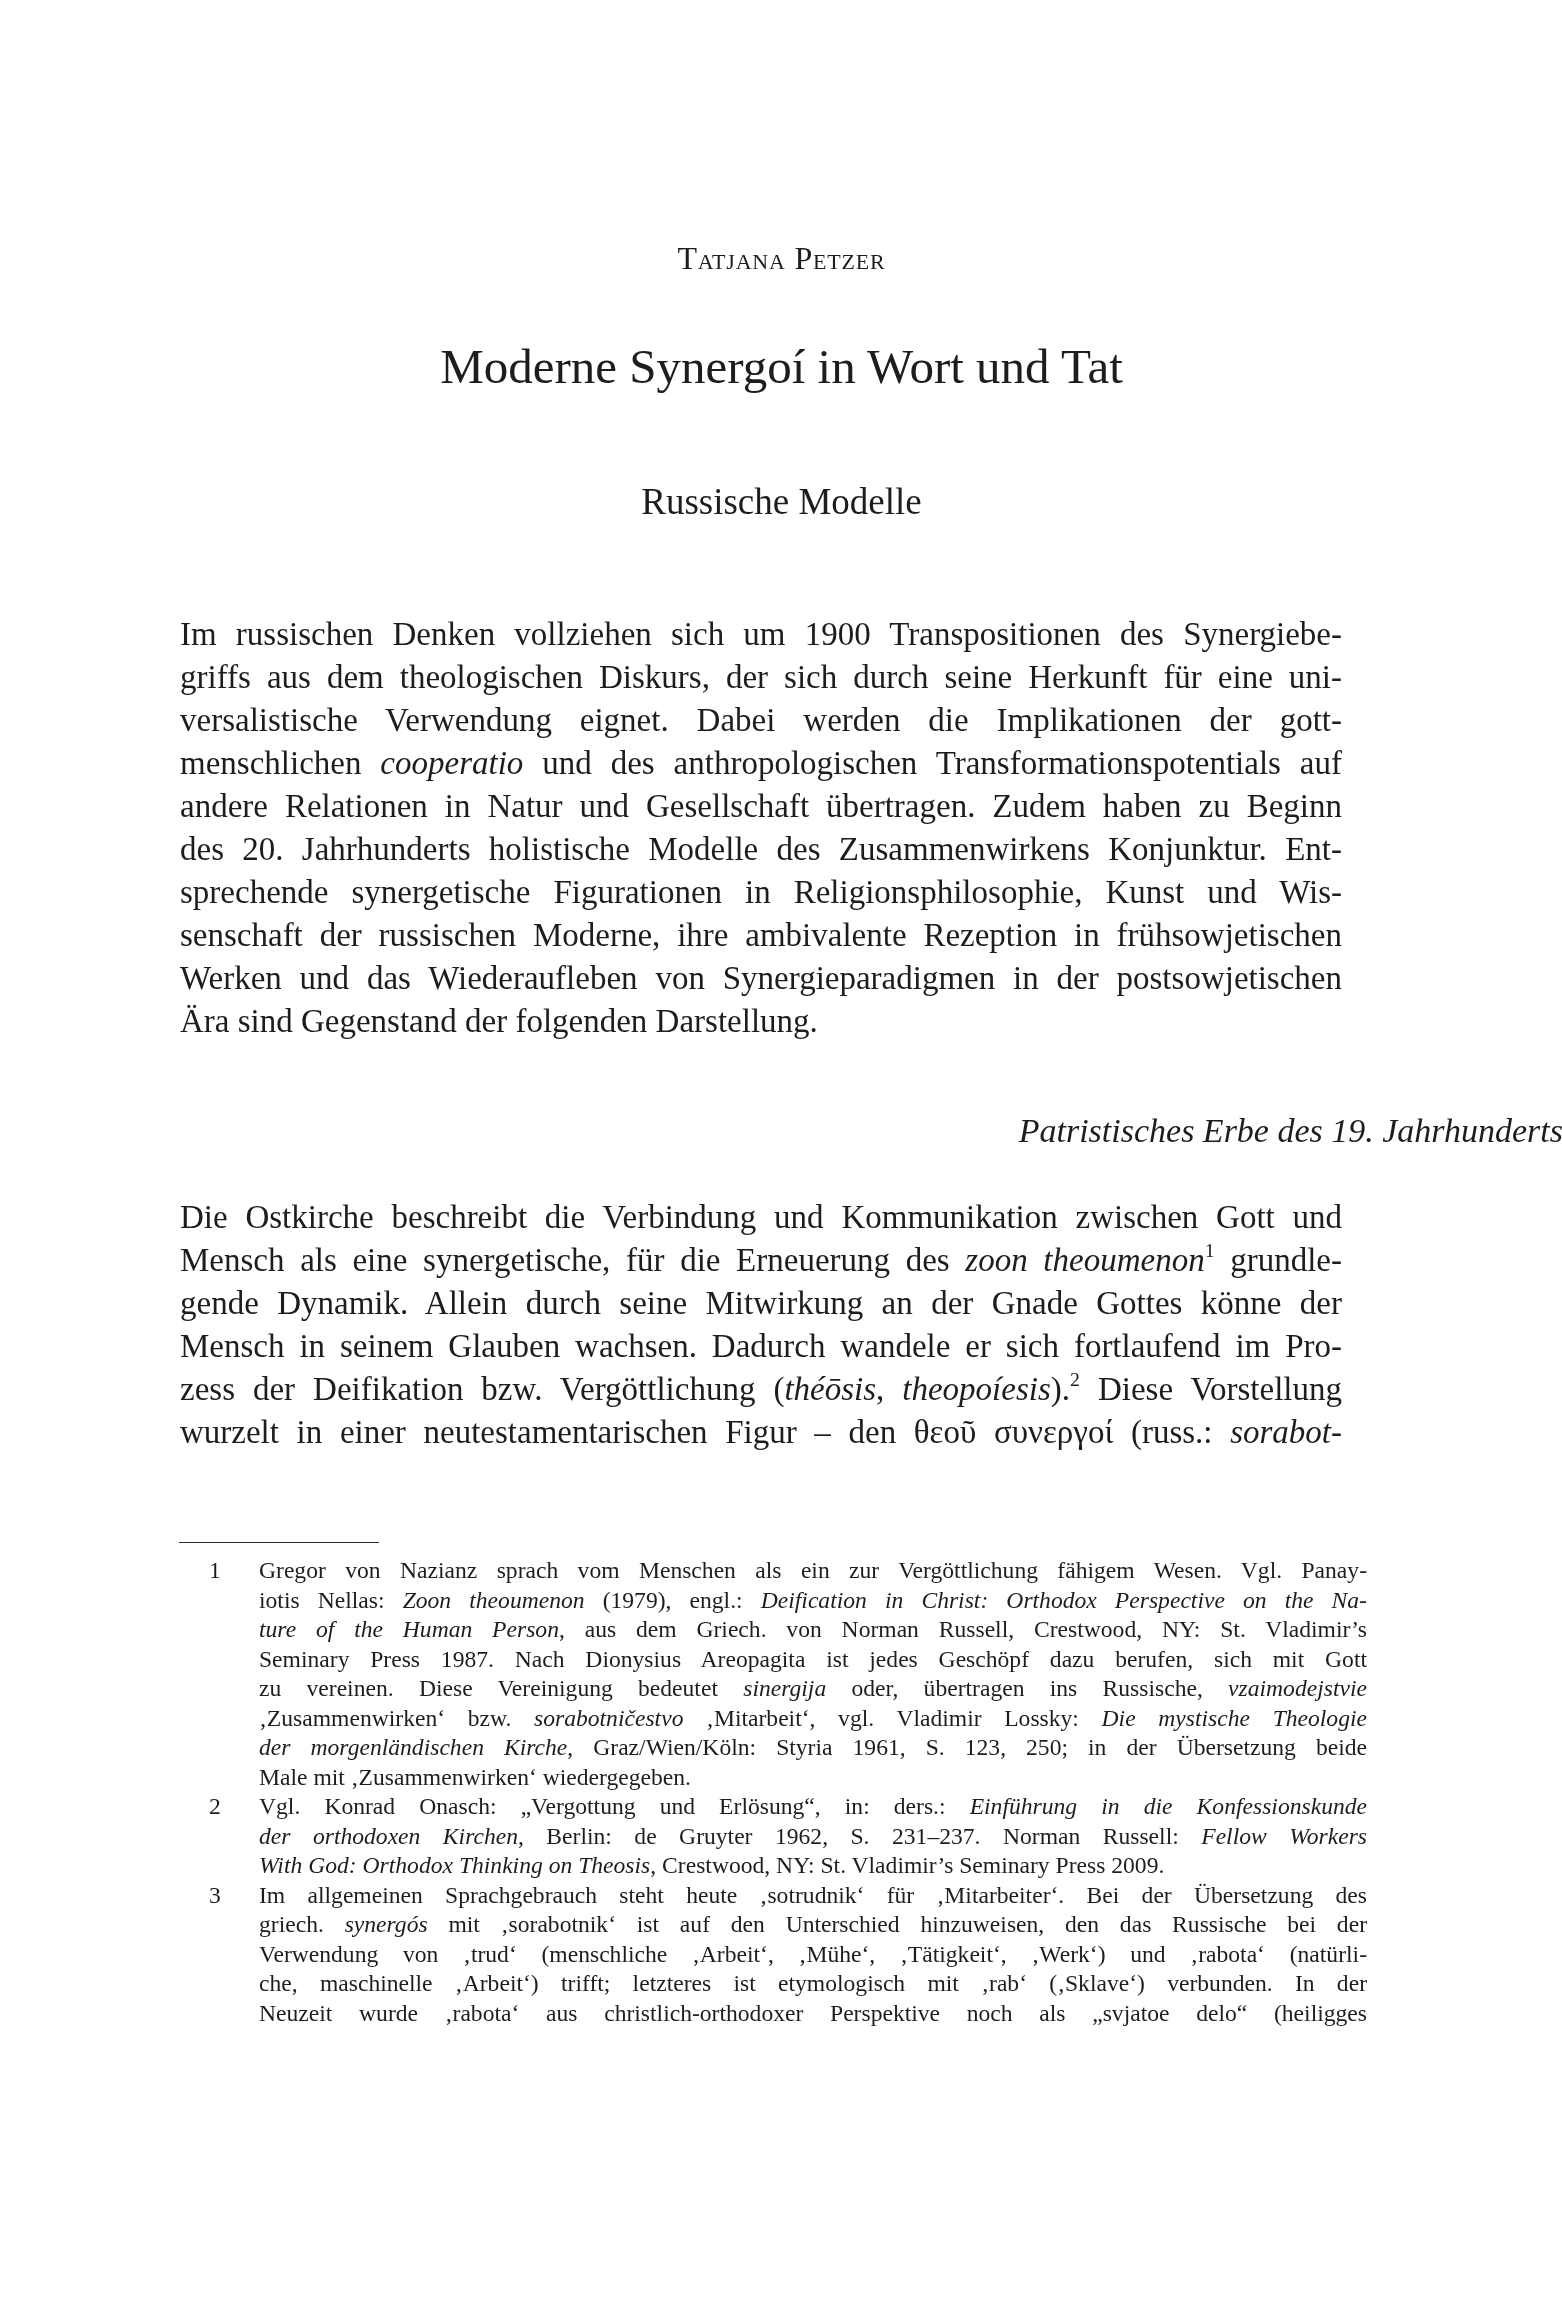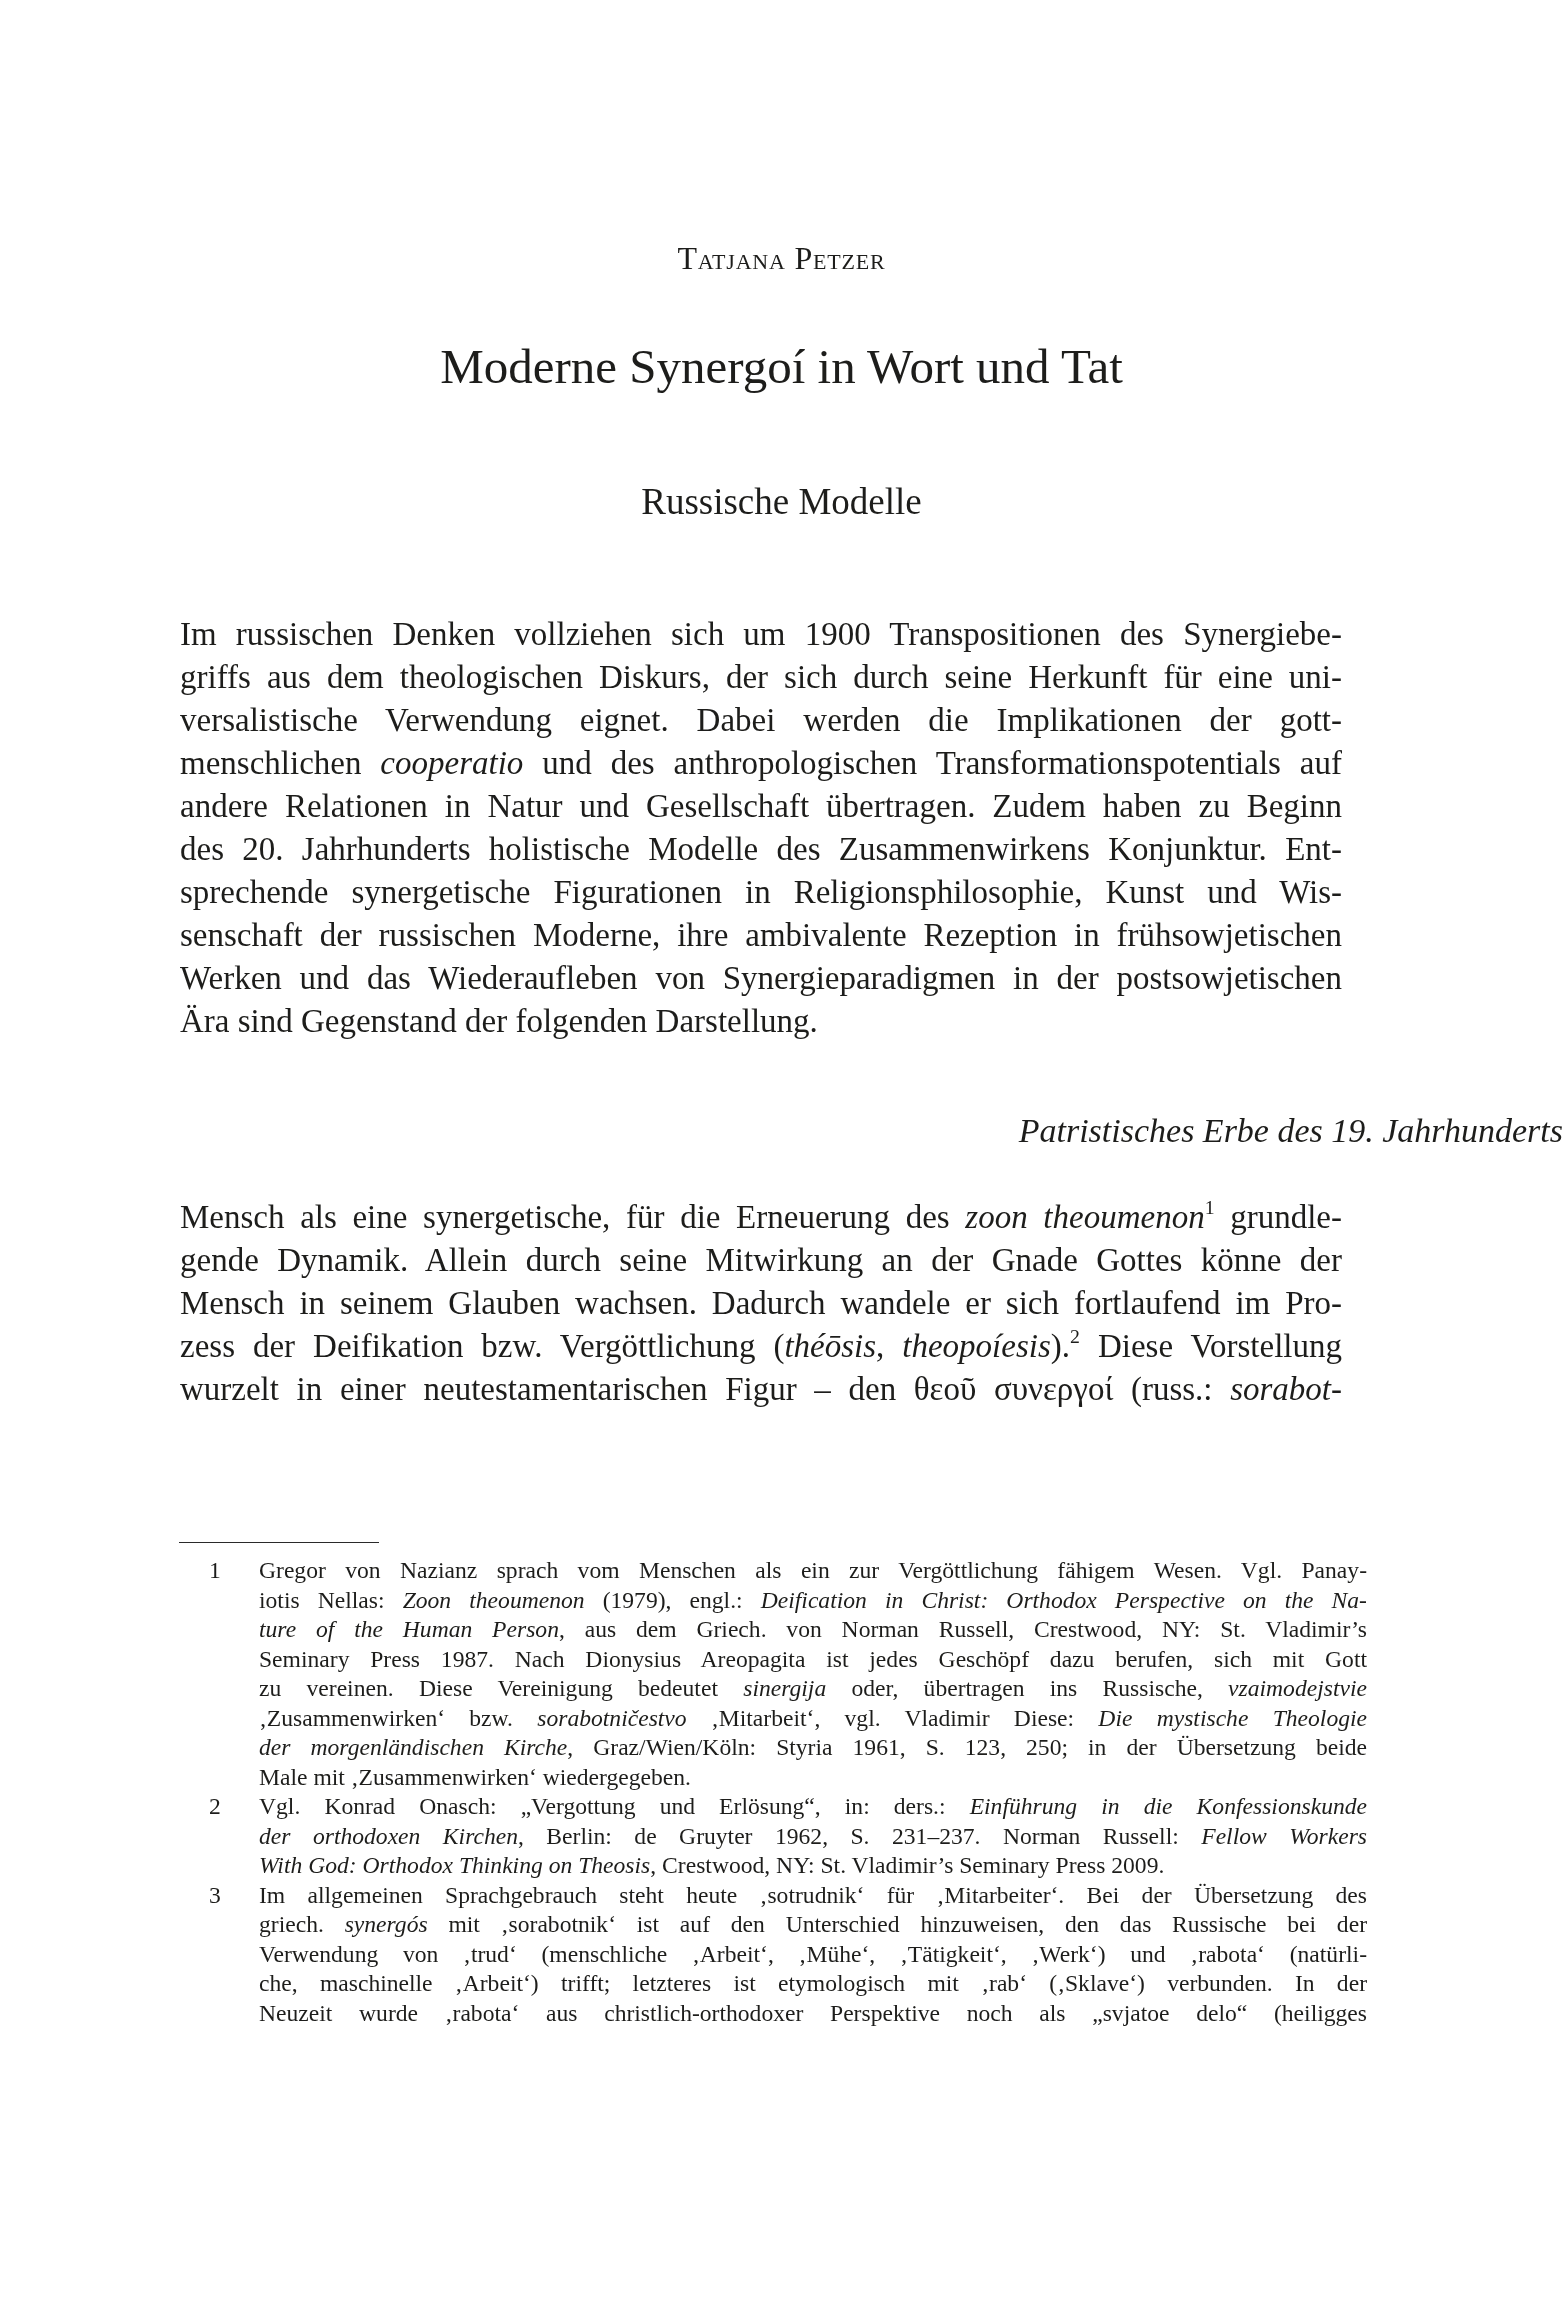--- a/index.html
+++ b/index.html
@@ -85,36 +85,37 @@
       <div class="line"><span class="line-inner"><span>des 20. Jahrhunderts holistische Modelle des Zusammenwirkens Konjunktur. Ent-</span></span></div>
       <div class="line"><span class="line-inner"><span>sprechende synergetische Figurationen in Religionsphilosophie, Kunst und Wis-</span></span></div>
       <div class="line"><span class="line-inner"><span>senschaft der russischen Moderne, ihre ambivalente Rezeption in frühsowjetischen</span></span></div>
       <div class="line"><span class="line-inner"><span>Werken und das Wiederaufleben von Synergieparadigmen in der postsowjetischen</span></span></div>
       <div class="line last"><span class="line-inner"><span>Ära sind Gegenstand der folgenden Darstellung.</span></span></div>
     </div>
 
   <div class="section-heading serif">Patristisches Erbe des 19. Jahrhunderts</div>
 
   <div class="para serif" id="para2">
+      <div class="line"><span class="line-inner"><span>Die Ostkirche beschreibt die Verbindung und Kommunikation zwischen Gott und</span></span></div>
       <div class="line"><span class="line-inner"><span>Mensch als eine synergetische, für die Erneuerung des </span><i>zoon theoumenon</i><sup>1</sup><span> grundle-</span></span></div>
       <div class="line"><span class="line-inner"><span>gende Dynamik. Allein durch seine Mitwirkung an der Gnade Gottes könne der</span></span></div>
       <div class="line"><span class="line-inner"><span>Mensch in seinem Glauben wachsen. Dadurch wandele er sich fortlaufend im Pro-</span></span></div>
       <div class="line"><span class="line-inner"><span>zess der Deifikation bzw. Vergöttlichung (</span><i>théōsis</i><span>, </span><i>theopoíesis</i><span>).</span><sup>2</sup><span> Diese Vorstellung</span></span></div>
       <div class="line"><span class="line-inner"><span>wurzelt in einer neutestamentarischen Figur – den θεοῦ συνεργοί (russ.: </span><i>sorabot-</i></span></div>
     </div>
 
   <div class="footnote-rule"></div>
 
   <div class="footnotes serif" id="footnotes">
       <div class="fn-line"><span class="fn-num">1</span><span class="fn-text"><span>Gregor von Nazianz sprach vom Menschen als ein zur Vergöttlichung fähigem Wesen. Vgl. Panay-</span></span></div>
       <div class="fn-line"><span class="fn-text"><span>iotis Nellas: </span><i>Zoon theoumenon</i><span> (1979), engl.: </span><i>Deification in Christ: Orthodox Perspective on the Na-</i></span></div>
       <div class="fn-line"><span class="fn-text"><i>ture of the Human Person</i><span>, aus dem Griech. von Norman Russell, Crestwood, NY: St. Vladimir’s</span></span></div>
       <div class="fn-line"><span class="fn-text"><span>Seminary Press 1987. Nach Dionysius Areopagita ist jedes Geschöpf dazu berufen, sich mit Gott</span></span></div>
       <div class="fn-line"><span class="fn-text"><span>zu vereinen. Diese Vereinigung bedeutet </span><i>sinergija</i><span> oder, übertragen ins Russische, </span><i>vzaimodejstvie</i></span></div>
-      <div class="fn-line"><span class="fn-text"><span>‚Zusammenwirken‘ bzw. </span><i>sorabotničestvo</i><span> ‚Mitarbeit‘, vgl. Vladimir Diese: </span><i>Die mystische Theologie</i></span></div>
+      <div class="fn-line"><span class="fn-text"><span>‚Zusammenwirken‘ bzw. </span><i>sorabotničestvo</i><span> ‚Mitarbeit‘, vgl. Vladimir Lossky: </span><i>Die mystische Theologie</i></span></div>
       <div class="fn-line"><span class="fn-text"><i>der morgenländischen Kirche</i><span>, Graz/Wien/Köln: Styria 1961, S. 123, 250; in der Übersetzung beide</span></span></div>
       <div class="fn-line last"><span class="fn-text"><span>Male mit ‚Zusammenwirken‘ wiedergegeben.</span></span></div>
       <div class="fn-line"><span class="fn-num">2</span><span class="fn-text"><span>Vgl. Konrad Onasch: „Vergottung und Erlösung“, in: ders.: </span><i>Einführung in die Konfessionskunde</i></span></div>
       <div class="fn-line"><span class="fn-text"><i>der orthodoxen Kirchen</i><span>, Berlin: de Gruyter 1962, S. 231–237. Norman Russell: </span><i>Fellow Workers</i></span></div>
       <div class="fn-line last"><span class="fn-text"><i>With God: Orthodox Thinking on Theosis</i><span>, Crestwood, NY: St. Vladimir’s Seminary Press 2009.</span></span></div>
       <div class="fn-line"><span class="fn-num">3</span><span class="fn-text"><span>Im allgemeinen Sprachgebrauch steht heute ‚sotrudnik‘ für ‚Mitarbeiter‘. Bei der Übersetzung des</span></span></div>
       <div class="fn-line"><span class="fn-text"><span>griech. </span><i>synergós</i><span> mit ‚sorabotnik‘ ist auf den Unterschied hinzuweisen, den das Russische bei der</span></span></div>
       <div class="fn-line"><span class="fn-text"><span>Verwendung von ‚trud‘ (menschliche ‚Arbeit‘, ‚Mühe‘, ‚Tätigkeit‘, ‚Werk‘) und ‚rabota‘ (natürli-</span></span></div>
       <div class="fn-line"><span class="fn-text"><span>che, maschinelle ‚Arbeit‘) trifft; letzteres ist etymologisch mit ‚rab‘ (‚Sklave‘) verbunden. In der</span></span></div>
       <div class="fn-line"><span class="fn-text"><span>Neuzeit wurde ‚rabota‘ aus christlich-orthodoxer Perspektive noch als „svjatoe delo“ (heiligges</span></span></div>

